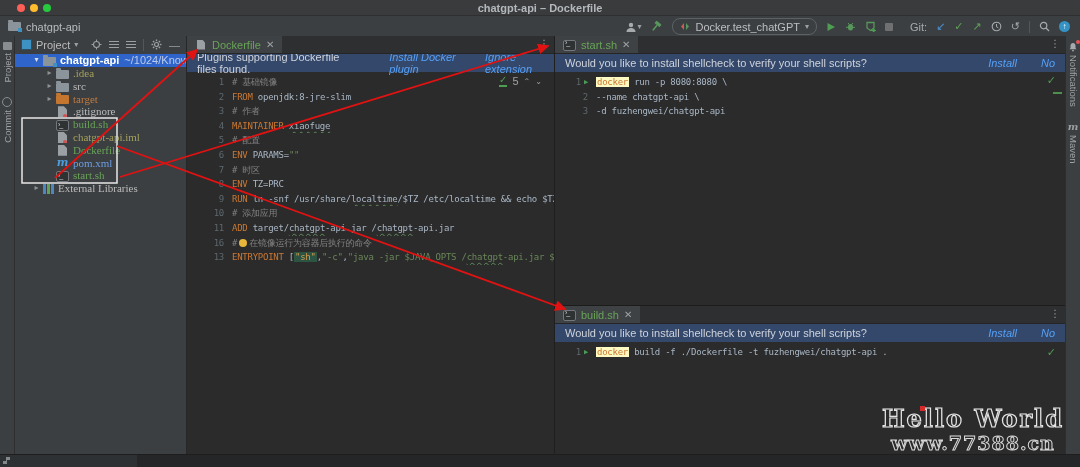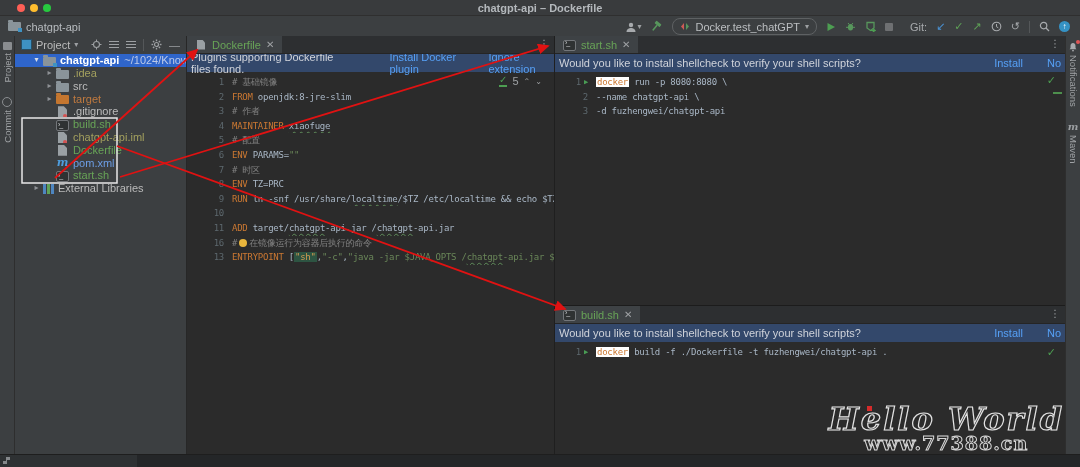--- a/index.html
+++ b/index.html
@@ -44,21 +44,21 @@
   .maven-m{font-family:"DejaVu Serif",serif;font-style:italic;font-weight:bold;color:#9da0a3;font-size:10px;}
   
   .project{width:171px;background:#3c3f41;flex:none;display:flex;flex-direction:column;border-right:1px solid #272727;overflow:hidden;}
   .pheader{height:17px;display:flex;align-items:center;padding:0 6px;gap:4px;flex:none;}
   .pheader .sq{width:9px;height:9px;background:#3e92c3;border:1px solid #274f66;}
   .ph-icons{margin-left:auto;display:flex;align-items:center;gap:7px;color:#9da0a3;}
   .ic-lines{width:10px;height:8px;background:repeating-linear-gradient(#9da0a3 0 1px,transparent 1px 3px);}
   .tree{flex:1;overflow:hidden;padding-top:1px;}
   .trow{height:12.8px;line-height:12.8px;display:flex;align-items:center;white-space:nowrap;overflow:hidden;}
   .trow .chev{width:13px;text-align:center;color:#8f9295;font-size:8px;flex:none;}
-  .trow .lbl{margin-left:4px;}
+  .trow .lbl{margin-left:4px;font-family:Liberation Serif, serif;}
   .lvl1{padding-left:28px;}
   .lvl0{padding-left:15px;}
   .root-row{background:#2f65ca;color:#fff;padding-left:15px;height:13px;}
   .root-name{font-weight:bold;color:#fff;margin-left:4px;}
   .root-path{color:#bcc9e8;margin-left:5px;}
   .c-default{color:#bbbbbb}.c-green{color:#68a457}.c-olive{color:#a3a05e}
   .c-orange{color:#c07a3f}.c-blue{color:#6d9ee6}
   
   .ti{width:13px;height:11px;position:relative;flex:none;display:inline-block;}
   .ti-folder{background:#8a949a;border-radius:1px;margin-top:2px;height:9px;}
@@ -77,54 +77,54 @@
   .center{flex:1;display:flex;flex-direction:column;background:#2b2b2b;min-width:0;position:relative;border-right:1px solid #1f1f1f;}
   .rightcol{width:510px;flex:none;display:flex;flex-direction:column;}
   .pane{display:flex;flex-direction:column;background:#2b2b2b;position:relative;min-height:0;}
   .pane.top{height:269px;flex:none;border-bottom:1px solid #1c1c1c;}
   .pane.bottom{flex:1;}
   .tabbar{height:17px;background:#2d2f31;display:flex;align-items:flex-end;flex:none;position:relative;border-bottom:1px solid #252525;}
   .tab{height:17px;display:inline-flex;align-items:center;gap:5px;background:#3e4245;padding:0 8px;}
   .tab .tlabel{color:#68a457;}
   .tab .tclose{color:#9fa2a5;font-size:10px;}
   .kebab{position:absolute;right:5px;top:2px;color:#9da0a3;font-size:10px;letter-spacing:0;}
-  .banner{height:18px;background:#33486b;display:flex;align-items:center;padding:0 4px;gap:24px;flex:none;color:#d0d3da;}
-  .banner .blink{color:#56a0f6;}
+  .banner{height:18px;background:#33486b;display:flex;align-items:center;padding:0 10px;gap:24px;flex:none;color:#d0d3da;}
+  .banner .blink{color:#56a0f6;font-style:italic;}
   .banner .spacer{flex:1;}
   
   .code{flex:1;overflow:hidden;padding-top:3px;font-family:"DejaVu Sans Mono",monospace;
         font-size:9px;letter-spacing:-0.25px;position:relative;}
   .code-line{height:14.6px;line-height:14.6px;display:flex;white-space:pre;}
   .gutter{flex:none;display:inline-flex;justify-content:flex-end;align-items:center;gap:3px;
           color:#5d686e;padding-right:8px;}
   .ed-center .gutter{width:37px;}
   .ed-sh .gutter{width:33px;}
   .run-arrow{color:#499c54;font-size:7px;}
   .ltext{flex:1;overflow:hidden;}
   .tk-com{color:#808080}.tk-kw{color:#cb7832}.tk-def{color:#a9b7c6}.tk-str{color:#6a8759}
   .tk-typo{color:#a9b7c6;text-decoration:underline;text-decoration-style:wavy;text-decoration-color:#5f8c5a;text-underline-offset:2px;}
   .tk-strtypo{color:#6a8759;text-decoration:underline;text-decoration-style:wavy;text-decoration-color:#5f8c5a;text-underline-offset:2px;}
   .tk-hl{color:#d29a50;background:#2d5442;padding:0 1px;}
-  .tk-kwhl{color:#cb7832;background:#ffffff;padding:0 1px;}
+  .tk-kwhl{color:#cb7832;background:#fef9c3;padding:0 1px;}
   .tk-bulb{display:inline-block;width:8px;height:8px;border-radius:50%;background:#e9b63c;margin:0 2px;vertical-align:middle;}
   .inspect{position:absolute;top:39px;right:12px;display:flex;align-items:center;gap:5px;color:#9da0a3;z-index:5;}
   .inspect .chk{color:#4d9e52;border-bottom:2px solid #4d9e52;line-height:10px;font-size:10px;}
   .okmark{position:absolute;right:9px;color:#4d9e52;font-size:11px;z-index:5;}
   .okdash{position:absolute;right:3px;width:9px;height:2px;background:#4d8f4d;z-index:5;}
   
   .statusbar{position:absolute;left:0;right:0;bottom:0;height:12px;background:#242628;border-top:1px solid #1e1e1e;display:flex;}
   .statusbar .seg{width:137px;background:#2e3133;height:100%;}
   .sb-grid{position:absolute;left:3px;top:2px;width:7px;height:7px;
            background:conic-gradient(#85888b 0 25%,#2e3133 0 50%,#85888b 0 75%,#2e3133 0);}
   
   .overlay{position:absolute;inset:0;z-index:40;pointer-events:none;}
   
   .wm{position:absolute;right:16px;bottom:14px;text-align:center;z-index:45;
       font-family:"DejaVu Serif",serif;font-weight:bold;pointer-events:none;}
-  .wm1{font-size:32px;letter-spacing:2px;color:transparent;-webkit-text-stroke:1.2px #e3e3e3;line-height:28px;font-style:italic;}
+  .wm1{font-size:24px;letter-spacing:2px;color:transparent;-webkit-text-stroke:1.2px #e3e3e3;line-height:28px;}
   .wm2{font-size:19px;letter-spacing:1px;color:transparent;-webkit-text-stroke:1px #d8d8d8;line-height:20px;}
   .wmdot{position:absolute;left:38px;top:1px;width:5px;height:5px;background:#d62b2b;}
   svg{display:block;}
 </style>
 </head>
 <body>
 
 <div class="app">
 
   <div class="titlebar">
@@ -345,21 +345,21 @@
       <div class="code ed-center">
           <div class="code-line"><span class="gutter"><span>1</span></span><span class="ltext"><span class="tk-com"># 基础镜像</span></span></div>
           <div class="code-line"><span class="gutter"><span>2</span></span><span class="ltext"><span class="tk-kw">FROM</span><span class="tk-def"> openjdk:8-jre-slim</span></span></div>
           <div class="code-line"><span class="gutter"><span>3</span></span><span class="ltext"><span class="tk-com"># 作者</span></span></div>
           <div class="code-line"><span class="gutter"><span>4</span></span><span class="ltext"><span class="tk-kw">MAINTAINER</span><span class="tk-def"> </span><span class="tk-typo">xiaofuge</span></span></div>
           <div class="code-line"><span class="gutter"><span>5</span></span><span class="ltext"><span class="tk-com"># 配置</span></span></div>
           <div class="code-line"><span class="gutter"><span>6</span></span><span class="ltext"><span class="tk-kw">ENV</span><span class="tk-def"> PARAMS=</span><span class="tk-str">""</span></span></div>
           <div class="code-line"><span class="gutter"><span>7</span></span><span class="ltext"><span class="tk-com"># 时区</span></span></div>
           <div class="code-line"><span class="gutter"><span>8</span></span><span class="ltext"><span class="tk-kw">ENV</span><span class="tk-def"> TZ=PRC</span></span></div>
           <div class="code-line"><span class="gutter"><span>9</span></span><span class="ltext"><span class="tk-kw">RUN</span><span class="tk-def"> ln -snf /usr/share/</span><span class="tk-typo">localtime</span><span class="tk-def">/$TZ /etc/localtime &amp;&amp; echo $TZ &gt;</span></span></div>
-          <div class="code-line"><span class="gutter"><span>10</span></span></div>
+          <div class="code-line"><span class="gutter"><span>10</span></span><span class="ltext"><span class="tk-com"># 添加应用</span></span></div>
           <div class="code-line"><span class="gutter"><span>11</span></span><span class="ltext"><span class="tk-kw">ADD</span><span class="tk-def"> target/</span><span class="tk-typo">chatgpt</span><span class="tk-def">-api.jar /</span><span class="tk-typo">chatgpt</span><span class="tk-def">-api.jar</span></span></div>
           <div class="code-line"><span class="gutter"><span>16</span></span><span class="ltext"><span class="tk-com">#</span><span class="tk-bulb"></span><span class="tk-com">在镜像运行为容器后执行的命令</span></span></div>
           <div class="code-line"><span class="gutter"><span>13</span></span><span class="ltext"><span class="tk-kw">ENTRYPOINT</span><span class="tk-def"> [</span><span class="tk-hl">"sh"</span><span class="tk-def">,</span><span class="tk-str">"-c"</span><span class="tk-def">,</span><span class="tk-str">"java -jar $JAVA_OPTS /</span><span class="tk-strtypo">chatgpt</span><span class="tk-str">-api.jar $PA</span></span></div>
         </div>
     </div>
 
     <div class="rightcol">
 
       <div class="pane top">
         <div class="tabbar">

